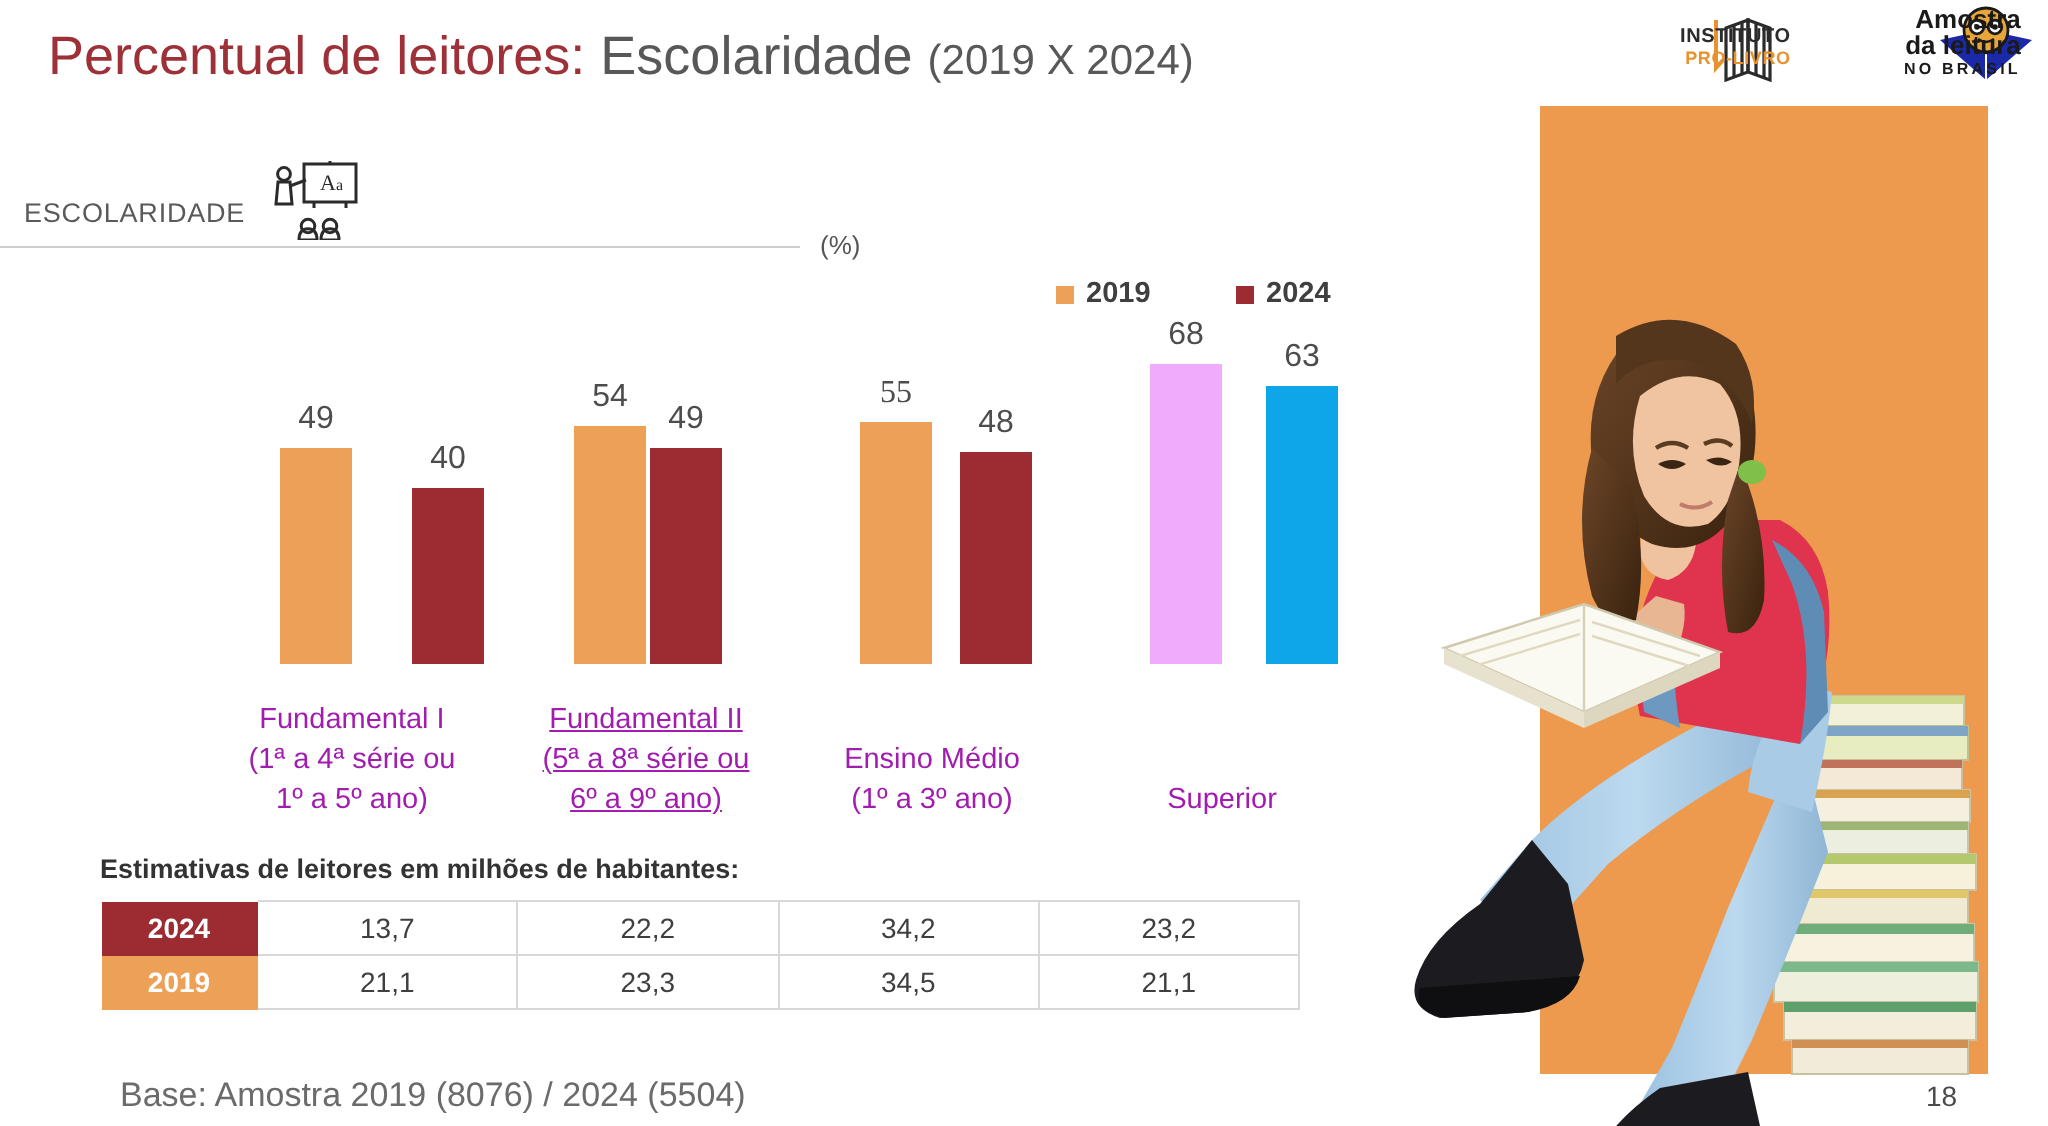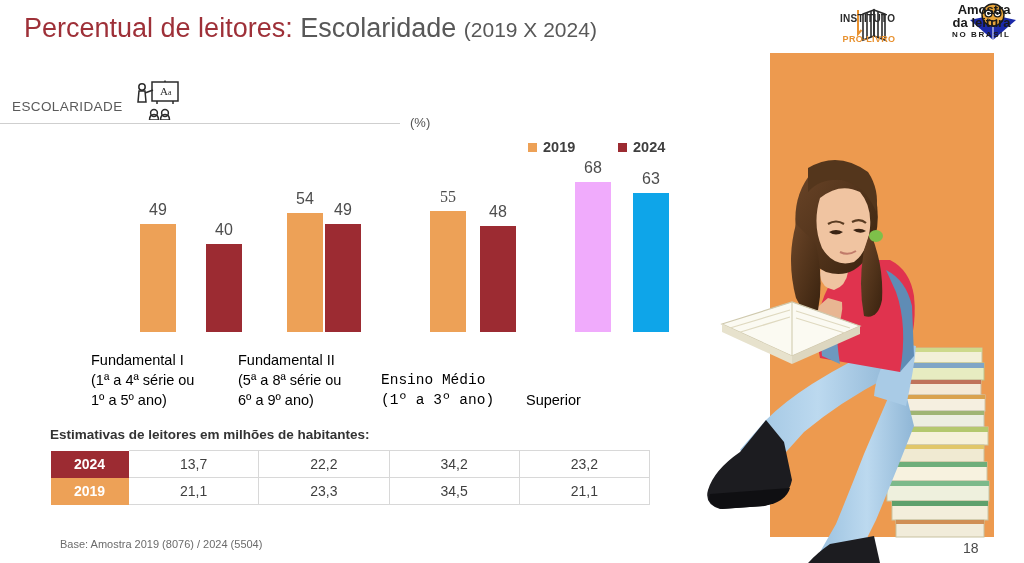--- a/index.html
+++ b/index.html
@@ -12,21 +12,21 @@
   #title .t-red{color:#9e3038;}
   #title .t-gray{color:#585858;}
   #title .t-years{color:#585858;font-size:21px;}
 
   
   #logos{position:absolute;left:802px;top:2px;width:215px;height:44px;text-align:right;}
   .logo-ipl{position:absolute;left:0;top:2px;width:92px;height:40px;}
   .logo-rl{position:absolute;left:98px;top:0px;width:118px;height:44px;}
   .ipl-text{position:absolute;left:38px;top:9px;line-height:11px;}
   .ipl-l1{font-size:10px;font-weight:bold;color:#2b2b2b;letter-spacing:.3px;}
-  .ipl-l2{font-size:9px;font-weight:bold;color:#e8912f;letter-spacing:.3px;margin-top:10px;}
+  .ipl-l2{font-size:9px;font-weight:bold;color:#e8912f;letter-spacing:.3px;}
   .rl-text{position:absolute;left:52px;top:2px;line-height:12.5px;}
   .rl-l1,.rl-l2{font-size:13px;font-weight:bold;color:#1a1a1a;}
   .rl-l3{font-size:8px;font-weight:bold;color:#1a1a1a;letter-spacing:1.6px;}
 
   
   #sec-label{position:absolute;left:12px;top:99px;font-size:13.5px;color:#5a5a5a;letter-spacing:.4px;}
   #sec-icon{position:absolute;left:133px;top:80px;width:48px;height:40px;}
   #hrule{position:absolute;left:0;top:123px;width:400px;height:1px;background:#cfcfcf;}
   #pct{position:absolute;left:410px;top:115px;font-size:13px;color:#555;}
 
@@ -34,33 +34,33 @@
   #legend{position:absolute;left:528px;top:139px;height:16px;}
   .lg{position:absolute;top:0;height:16px;display:flex;align-items:center;gap:6px;}
   .lg-sw{width:9px;height:9px;display:inline-block;}
   .lg-tx{font-size:14.5px;font-weight:bold;color:#3f3f3f;}
 
   
   #chart{position:absolute;left:0;top:150px;width:700px;height:260px;}
   .bar{position:absolute;bottom:78px;width:36px;}
   .bar .val{position:absolute;left:50%;transform:translateX(-50%);top:-23px;
              font-size:16px;color:#4d4d4d;white-space:nowrap;}
-  .cat{position:absolute;bottom:0;width:170px;text-align:left;font-size:14.5px;
-       color:#000000;line-height:20px;}
+  .cat{position:absolute;bottom:0;width:170px;text-align:center;font-size:14.5px;
+       color:#a21caf;line-height:20px;}
 
   
   #tbl-title{position:absolute;left:50px;top:427px;font-size:13.5px;font-weight:bold;color:#333;}
   #tbl{position:absolute;left:50px;top:450px;width:600px;border-collapse:collapse;}
   #tbl td{height:24px;font-size:14px;text-align:center;color:#3f3f3f;
           border:1px solid #d8d8d8;background:#ffffff;}
   #tbl td.yr{width:75px;color:#ffffff;font-weight:bold;border-color:transparent;}
   #tbl td.yr-2024{background:#9c2b32;}
   #tbl td.yr-2019{background:#eda157;}
 
-  #base{position:absolute;left:60px;top:538px;font-size:11px;color:#6b6b6b;}
+  #base{position:absolute;left:60px;top:538px;font-size:17px;color:#6b6b6b;}
 
   
   #panel{position:absolute;left:770px;top:53px;width:224px;height:484px;background:#ed9a4f;}
   #photo{position:absolute;left:700px;top:120px;width:324px;height:443px;}
   #pageno{position:absolute;left:963px;top:540px;font-size:14px;color:#4a4a4a;}
 </style>
 </head>
 <body>
 
 <div id="slide">
@@ -166,26 +166,26 @@
     </div>
     <div class="bar" style="left:633px;height:139px;background:#0ea5e9;">
       <span class="val">63</span>
     </div>
 
     <div class="cat" style="left:91px;">
       <div>Fundamental I</div>
       <div>(1ª a 4ª série ou</div>
       <div>1º a 5º ano)</div>
     </div>
-    <div class="cat" style="left:238px;">
+    <div class="cat" style="left:238px;text-decoration:underline;">
       <div>Fundamental II</div>
       <div>(5ª a 8ª série ou</div>
       <div>6º a 9º ano)</div>
     </div>
-    <div class="cat" style="left:381px;font-family:Liberation Mono, monospace;">
+    <div class="cat" style="left:381px;">
       <div>Ensino Médio</div>
       <div>(1º a 3º ano)</div>
     </div>
     <div class="cat" style="left:526px;">
       <div>Superior</div>
     </div>
   </div>
 
   <div id="tbl-title">Estimativas de leitores em milhões de habitantes:</div>
   <table id="tbl">

